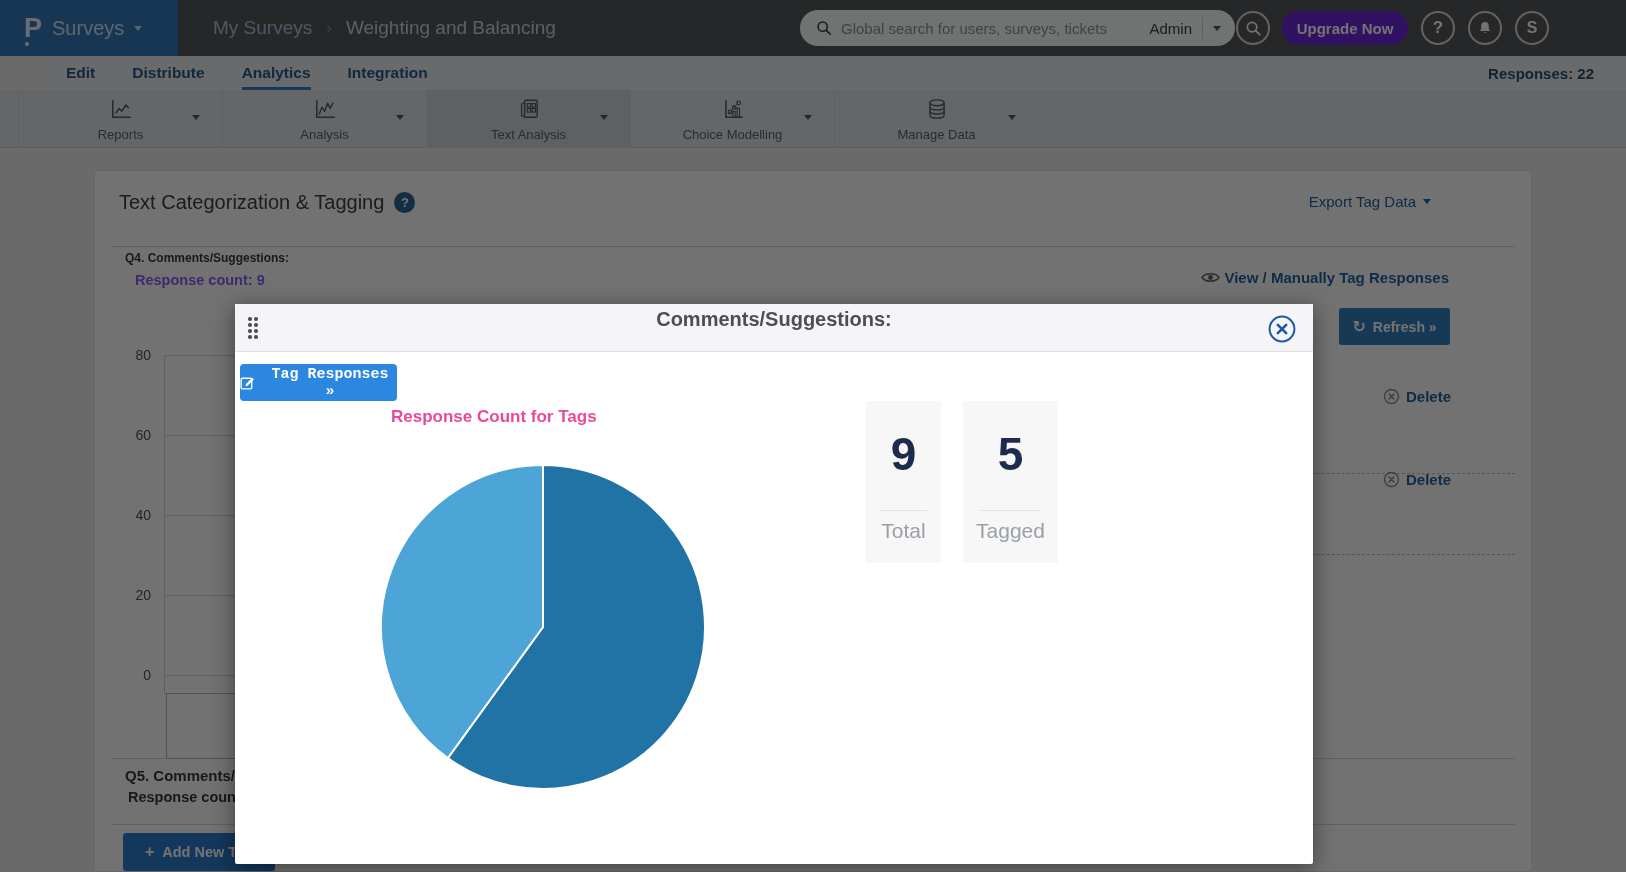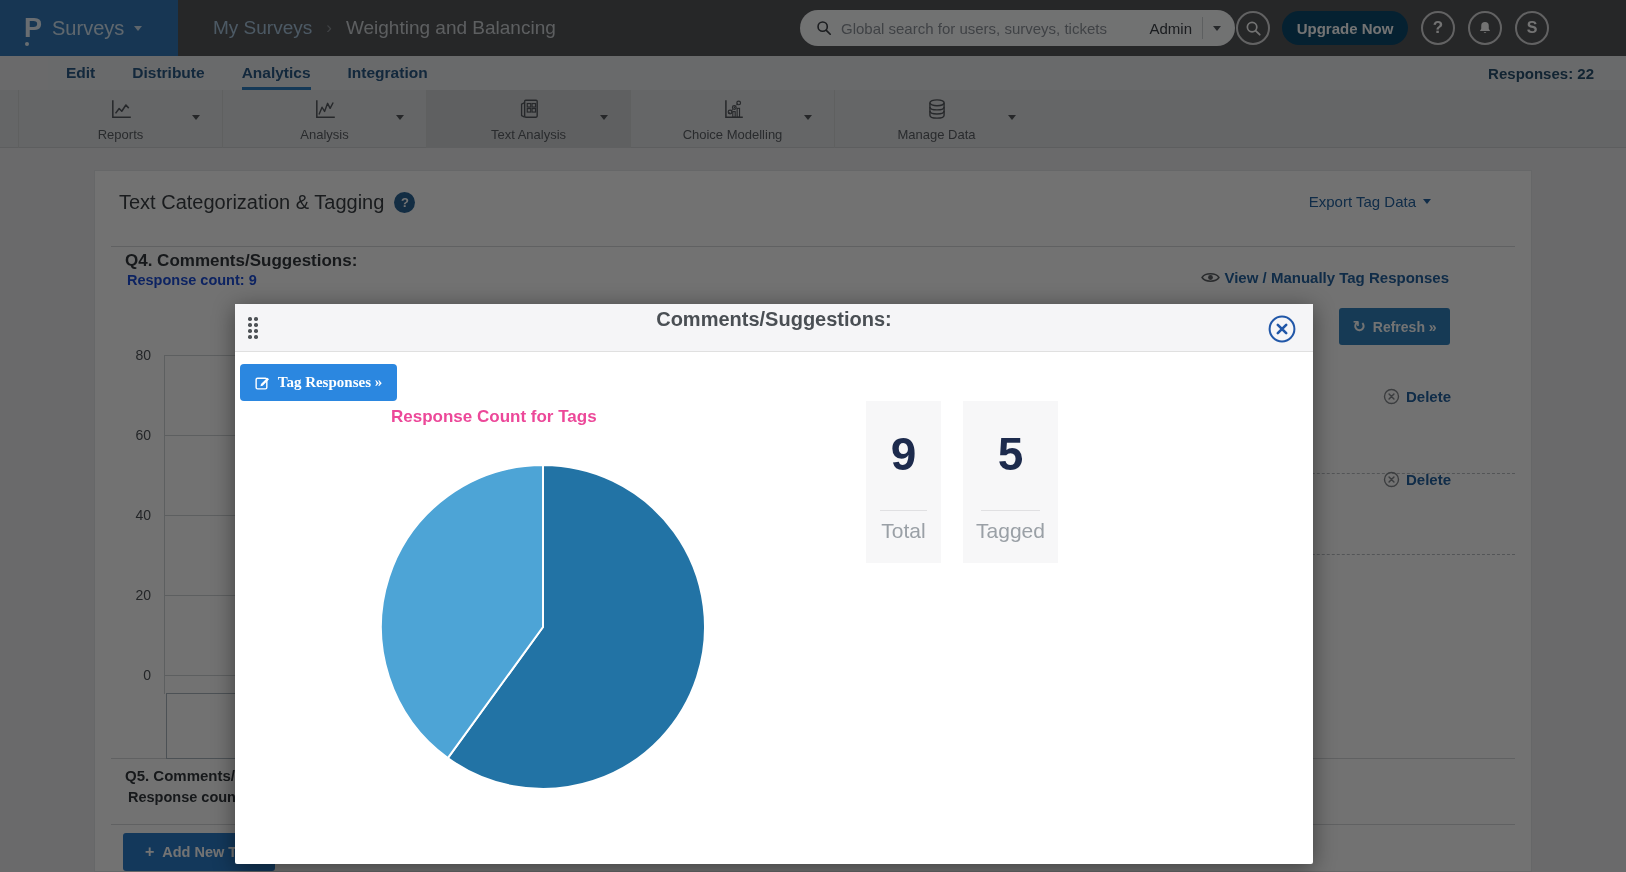--- a/index.html
+++ b/index.html
@@ -25,21 +25,21 @@
   .search-input::placeholder { color:#8d939a; }
   .scope { font-size:15px; color:#3c4147; cursor:pointer; margin-right:10px; }
   .scope-div { width:1px; height:22px; background:#cfd3d6; margin-right:10px; }
   .scope-caret { color:#55595e; cursor:pointer; margin-right:2px; }
 
   .circle-btn { position:absolute; top:11px; width:34px; height:34px; border-radius:50%; border:2px solid rgba(255,255,255,.78); background:transparent; display:flex; align-items:center; justify-content:center; color:#fff; cursor:pointer; }
   .circle-btn.search2 { left:1236px; }
   .circle-btn.help { left:1421px; font-size:17px; font-weight:bold; }
   .circle-btn.bell { left:1468px; }
   .circle-btn.avatar { left:1515px; font-size:16px; font-weight:bold; }
-  .upgrade { position:absolute; left:1282px; top:11px; width:126px; height:34px; border-radius:17px; border:none; background:#0c4a6e; color:#fff; font-size:15px; font-weight:bold; cursor:pointer; font-family:inherit; }
+  .upgrade { position:absolute; left:1282px; top:11px; width:126px; height:34px; border-radius:17px; border:none; background:#6d28d9; color:#fff; font-size:15px; font-weight:bold; cursor:pointer; font-family:inherit; }
 
   
   .tabs { position:absolute; left:0; top:56px; width:1626px; height:34px; background:#e9ebed; display:flex; align-items:center; gap:37px; padding-left:18px;margin-left:48px; }
   .tab { font-size:15.5px; font-weight:600; color:#2a5a86; cursor:pointer; height:34px; display:flex; align-items:center; border-bottom:3px solid transparent; padding-top:3px; }
   .tab.active { border-bottom-color:#2f7fc0; }
   .tabs-right { position:absolute; right:80px; top:0; height:34px; display:flex; align-items:center; font-size:15px; font-weight:bold; color:#29506f; }
 
   
   .toolbar { position:absolute; left:0; top:90px; width:1626px; height:58px; background:#e0e2e4; border-bottom:1px solid #cfd1d3; }
   .tool-group { position:absolute; top:0; height:58px; width:204px; border-left:1px solid #d2d4d6; cursor:pointer; }
@@ -50,22 +50,22 @@
 
   
   .page { position:absolute; left:0; top:149px; width:1626px; height:723px; background:#ececee; }
   .card { position:absolute; left:94px; top:21px; width:1438px; height:702px; background:#fdfdfd; border:1px solid #e2e4e6; }
   .card-title-row { position:absolute; left:24px; top:20px; display:flex; align-items:center; gap:10px; }
   .card-title { font-size:20px; font-weight:500; color:#3a3f44; }
   .help-badge { width:21px; height:21px; border-radius:50%; background:#2a6496; color:#fff; font-size:13px; font-weight:bold; display:flex; align-items:center; justify-content:center; cursor:pointer; }
   .export-link { position:absolute; right:100px; top:22px; font-size:15px; font-weight:normal; color:#2563a0; display:flex; align-items:center; gap:7px; cursor:pointer; }
 
   .q4 { position:absolute; left:16px; right:16px; top:75px; height:513px; border-top:1px solid #d4d7d9; border-bottom:1px solid #d4d7d9; }
-  .q-title { position:absolute; left:14px; top:4px; font-size:17px; font-weight:bold; color:#33383d; }
-  .q-count { position:absolute; left:16px; top:25px; font-size:14.5px; font-weight:bold; color:#1d4ed8; }
+  .q-title { position:absolute; left:14px; top:4px; font-size:12px; font-weight:bold; color:#33383d; }
+  .q-count { position:absolute; left:24px; top:25px; font-size:14.5px; font-weight:bold; color:#8b5cf6; }
   .view-link { position:absolute; right:66px; top:22px; display:flex; align-items:center; gap:4px; font-size:15px; font-weight:bold; color:#2563a0; cursor:pointer; }
   .refresh-btn { position:absolute; left:1228px; top:61px; width:111px; height:37px; background:#3181bd; border:none; border-radius:3px; color:#fff; font-size:14px; font-weight:bold; display:flex; align-items:center; justify-content:center; gap:7px; cursor:pointer; font-family:inherit; }
   .refresh-glyph { font-size:16px; font-weight:bold; }
   .delete-link { position:absolute; left:1272px; display:flex; align-items:center; gap:6px; font-size:15px; font-weight:bold; color:#2563a0; cursor:pointer; }
   .dashed-sep { position:absolute; left:590px; right:0; border-top:1px dashed #b9bdc0; }
 
   .ytick { position:absolute; left:10px; width:30px; text-align:right; font-size:14px; color:#4e5358; }
   .gridline { position:absolute; left:53px; width:537px; height:1px; background:#cfd3d6; }
   .vaxis { position:absolute; left:53px; top:108px; width:1px; height:339px; background:#cfd3d6; }
   .stub-rect { position:absolute; left:55px; top:446px; width:72px; height:66px; border:1px solid #a9b4bd; }
@@ -77,21 +77,21 @@
   .plus-glyph { font-size:16px; font-weight:bold; }
 
   
   .overlay { position:absolute; inset:0; background:rgba(0,0,0,.55); z-index:40; }
   .modal { position:absolute; left:235px; top:304px; width:1078px; height:560px; background:#fff; z-index:50; border-radius:2px; box-shadow:0 4px 22px rgba(0,0,0,.45); }
   .modal-header { position:absolute; left:0; top:0; right:0; height:48px; background:#f5f5f7; border-bottom:1px solid #e0e0e0; }
   .drag-handle { position:absolute; left:13px; top:13px; display:grid; grid-template-columns:repeat(2,4px); grid-template-rows:repeat(4,4px); gap:2px; cursor:grab; }
   .drag-handle i { width:3.5px; height:3.5px; border-radius:50%; background:#4e5256; }
   .modal-title { position:absolute; left:0; right:0; top:0; height:31px; display:flex; align-items:center; justify-content:center; font-size:20px; font-weight:bold; color:#4a4f54; }
   .modal-close { position:absolute; right:17px; top:11px; width:28px; height:28px; background:transparent; border:none; cursor:pointer; padding:0; }
-  .tag-btn { position:absolute; left:5px; top:60px; width:157px; height:37px; background:#2b87e0; border:none; border-radius:4px; color:#fff; font-size:15px; font-weight:bold; display:flex; align-items:center; justify-content:center; gap:8px; cursor:pointer; font-family:Liberation Serif, serif; }
+  .tag-btn { position:absolute; left:5px; top:60px; width:157px; height:37px; background:#2b87e0; border:none; border-radius:4px; color:#fff; font-size:15px; font-weight:bold; display:flex; align-items:center; justify-content:center; gap:8px; cursor:pointer; font-family:Liberation Mono, monospace; }
   .pie-title { position:absolute; left:156px; top:103px; width:300px; text-align:left; font-size:17px; font-weight:bold; color:#ec4899; }
   .pie-wrap { position:absolute; left:143px; top:158px; width:330px; height:330px; }
   .stat-box { position:absolute; top:97px; height:162px; background:#f7f7f8; display:flex; flex-direction:column; align-items:center; }
   .stat-box.s0 { left:631px; width:75px; }
   .stat-box.s1 { left:728px; width:95px; }
   .stat-value { margin-top:26px; font-size:46px; font-weight:bold; color:#1d2b4d; line-height:1.2; }
   .stat-div { width:62%; border-top:1px solid #e0e0e2; margin-top:28px; }
   .stat-label { margin-top:8px; font-size:21px; color:#9aa0a6; }
 </style>
 </head>

